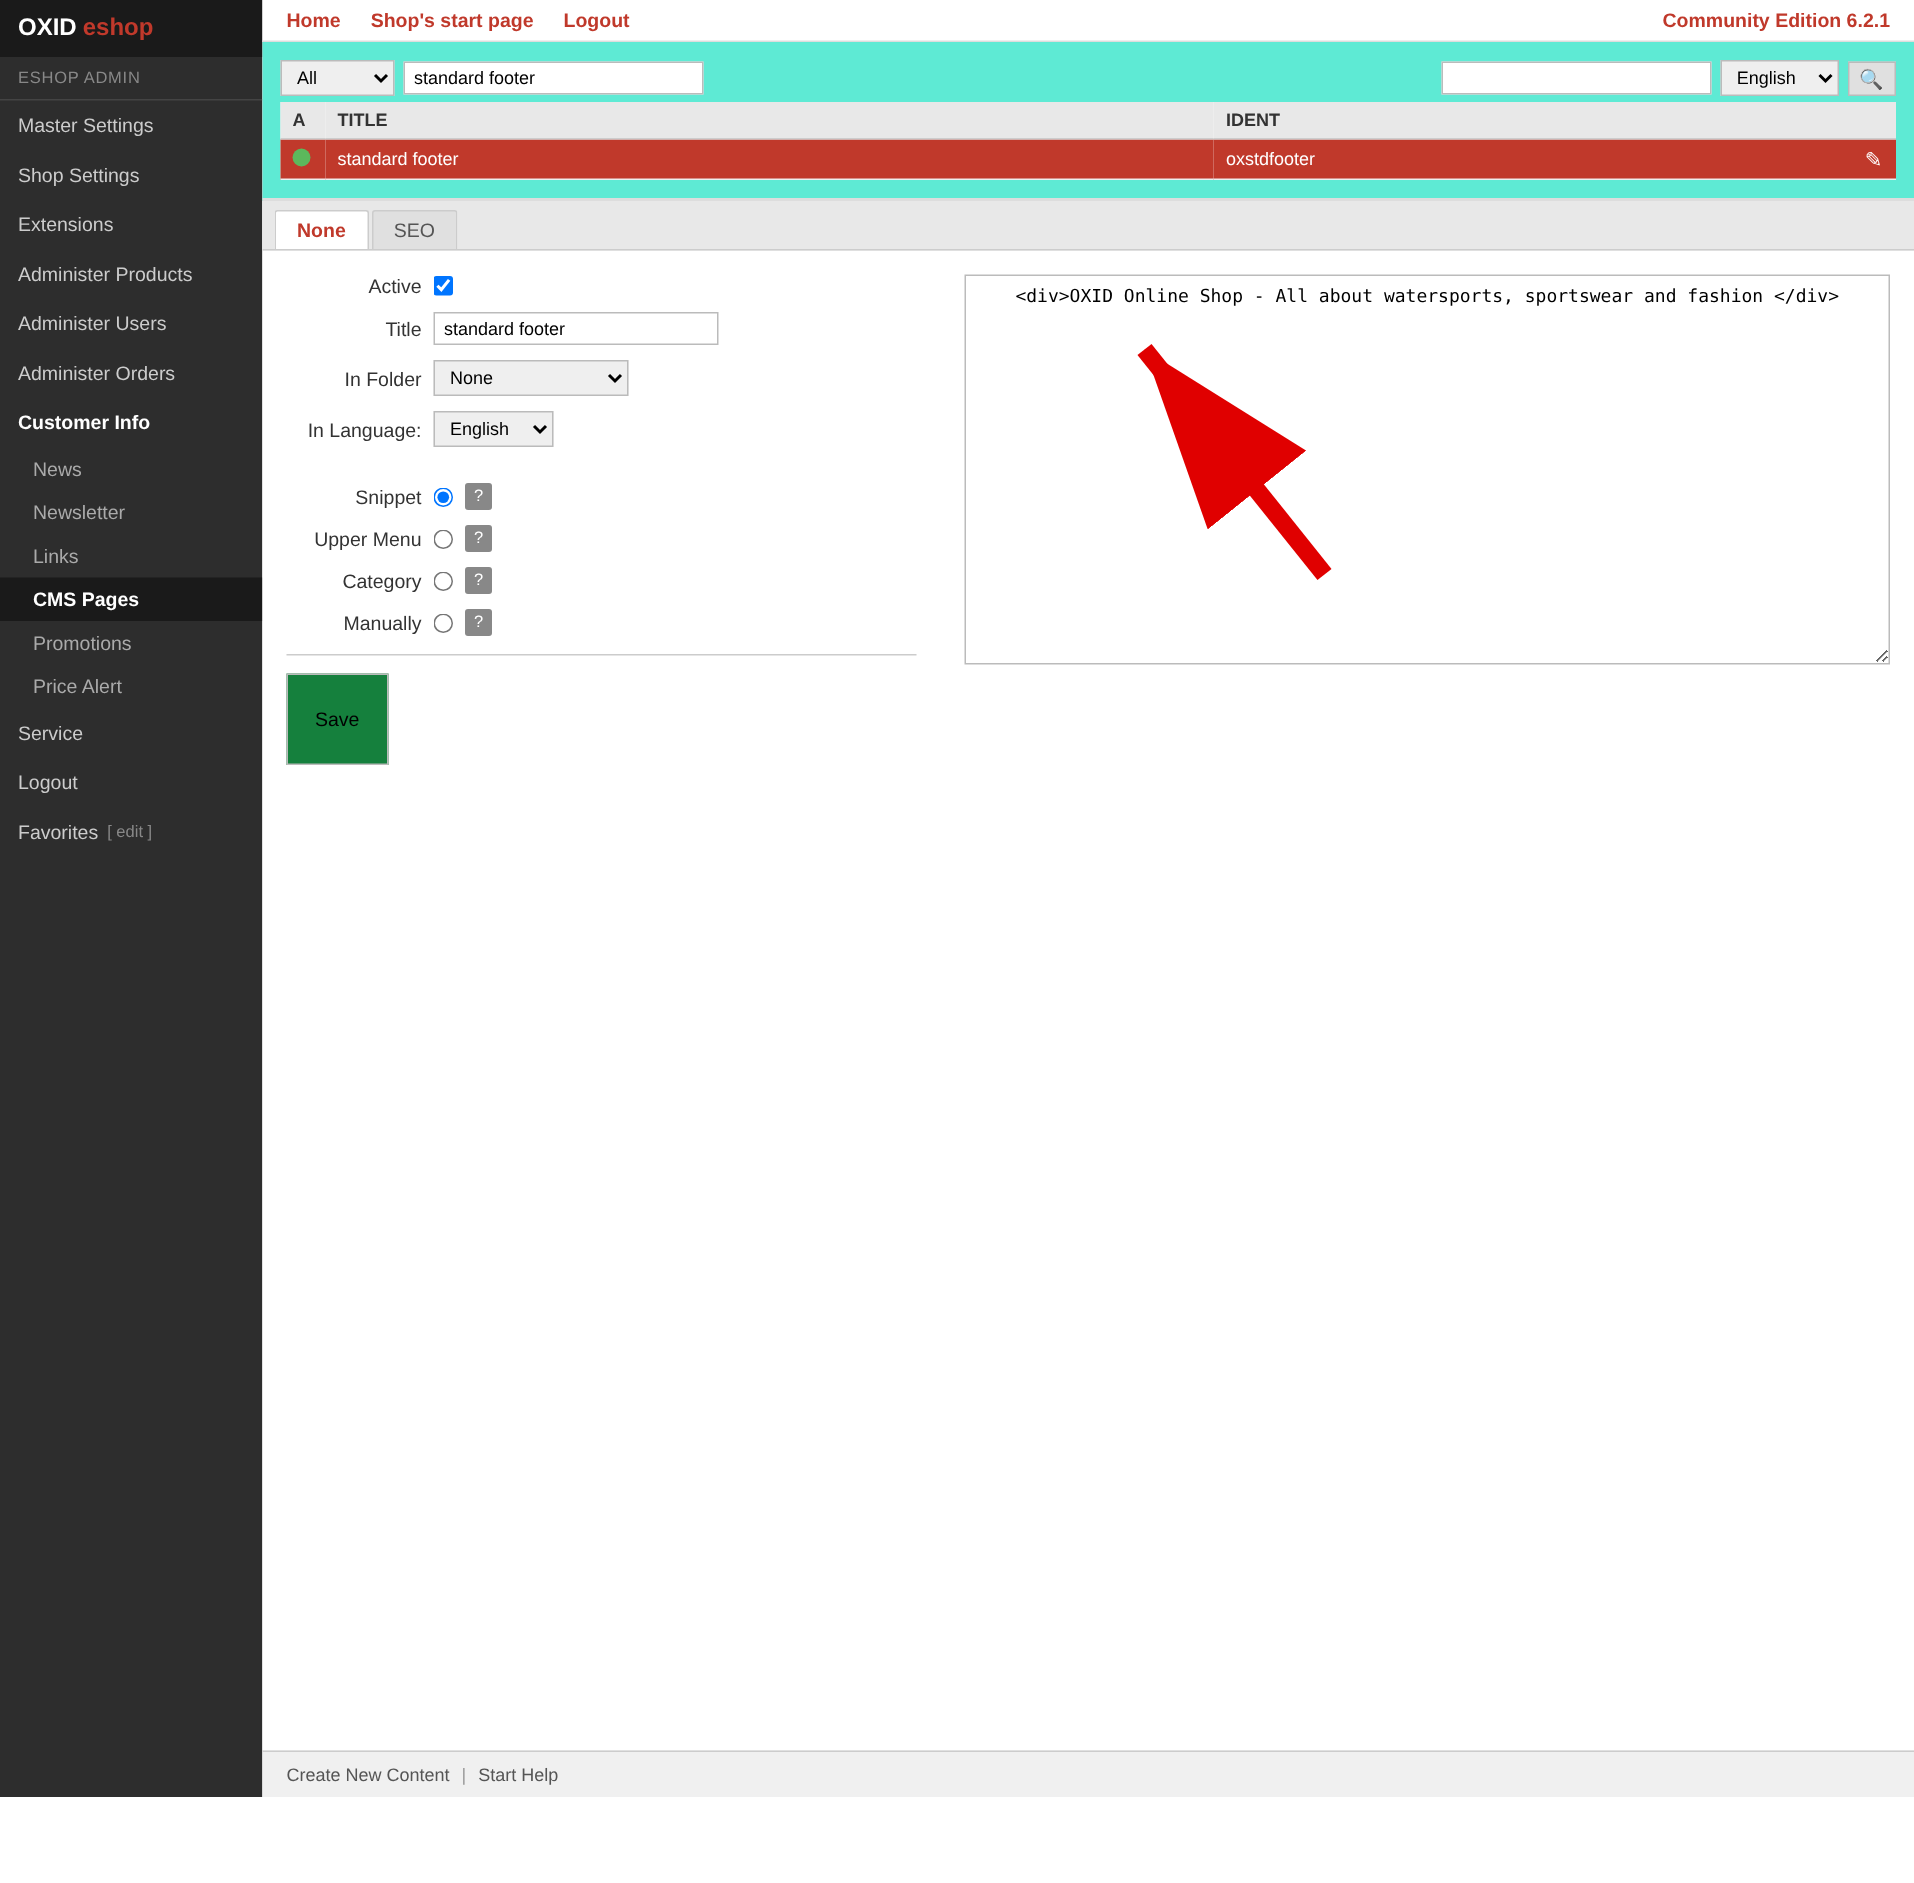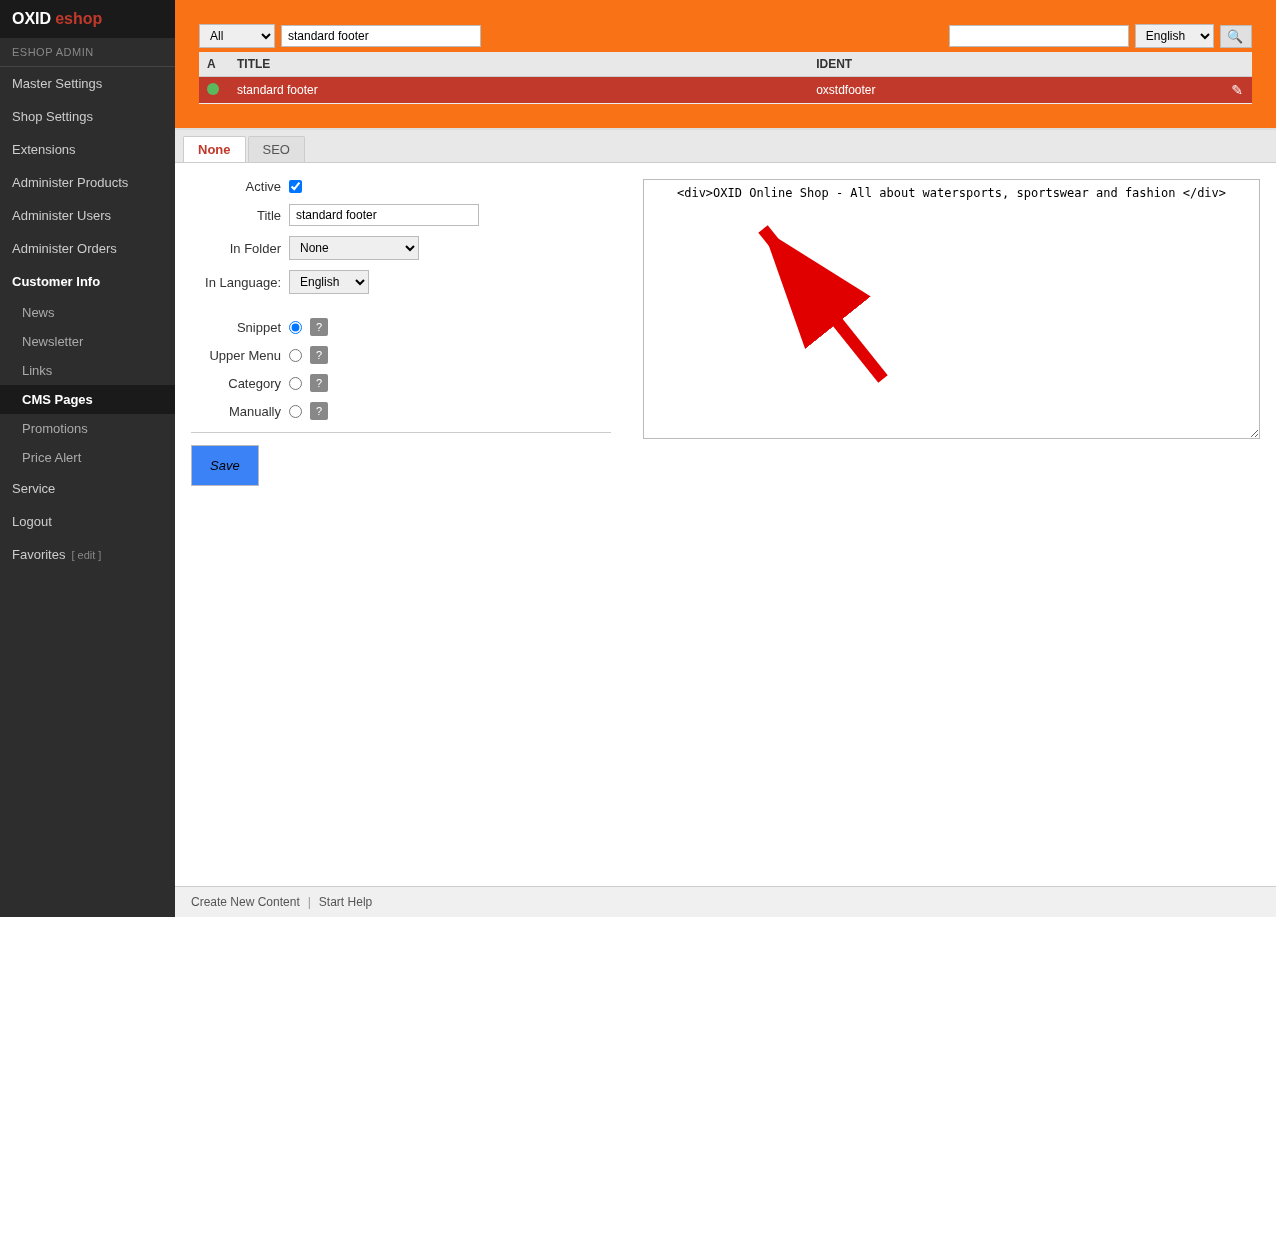--- a/index.html
+++ b/index.html
@@ -1,19 +1,19 @@
 <!DOCTYPE html>
 <html><head>
   <meta charset="utf-8">
   <style>
     * { box-sizing: border-box; margin: 0; padding: 0; }
     body { font-family: Arial, sans-serif; font-size: 13px; background: #fff; }
 
     
-    .layout { display: flex; height: 917px; }
+    .layout { display: flex; height: 1198px; }
 
     
     .sidebar {
       width: 175px;
       min-width: 175px;
       background: #2d2d2d;
       color: #ccc;
       display: flex;
       flex-direction: column;
     }
@@ -84,22 +84,22 @@
       color: #c0392b;
       text-decoration: none;
       font-size: 13px;
       font-weight: bold;
     }
     .top-nav-right { display: flex; align-items: center; gap: 8px; }
     .edition-label { color: #c0392b; font-weight: bold; font-size: 13px; }
 
     
     .list-area {
-      background: #f97316;
-      padding: 24px;
+      background: #5eead4;
+      padding: 12px;
       border-bottom: 2px solid #ddd;
     }
     .list-toolbar {
       display: flex;
       align-items: center;
       gap: 6px;
       margin-bottom: 0;
     }
     .list-toolbar select {
       padding: 3px 6px;
@@ -260,26 +260,25 @@
       font-size: 11px;
       cursor: pointer;
       display: inline-flex;
       align-items: center;
       justify-content: center;
     }
 
     .divider { border: none; border-top: 1px solid #ccc; margin: 12px 0; }
 
     .save-btn {
-      padding: 12px 18px;
-      background: #3b82f6;
-      border: 1px solid #bbb;
-      cursor: pointer;
-      font-size: 13px;
-      font-style: italic;
+      padding: 22px 18px;
+      background: #15803d;
+      border: 1px solid #bbb;
+      cursor: pointer;
+      font-size: 13px;
     }
 
     
     .content-textarea {
       width: 100%;
       height: 260px;
       border: 1px solid #bbb;
       font-family: monospace;
       font-size: 12px;
       padding: 6px;
@@ -333,20 +332,30 @@
     <div class="sidebar-item">Service</div>
     <div class="sidebar-item">Logout</div>
     <div class="favorites-row">
       <span>Favorites</span>
       <span class="favorites-edit">[ edit ]</span>
     </div>
   </div>
 
   <div class="main-content">
 
+    <div class="top-nav">
+      <div class="top-nav-links">
+        <a>Home</a>
+        <a>Shop's start page</a>
+        <a>Logout</a>
+      </div>
+      <div class="top-nav-right">
+        <span class="edition-label">Community Edition 6.2.1</span>
+      </div>
+    </div>
 
     <div class="list-area">
       <div class="list-toolbar">
         <select class="">
           <option>All</option>
           <option>Active</option>
           <option>Inactive</option>
         </select>
         <input type="text" class="" value="standard footer" style="">
         <div class="list-toolbar-right">

